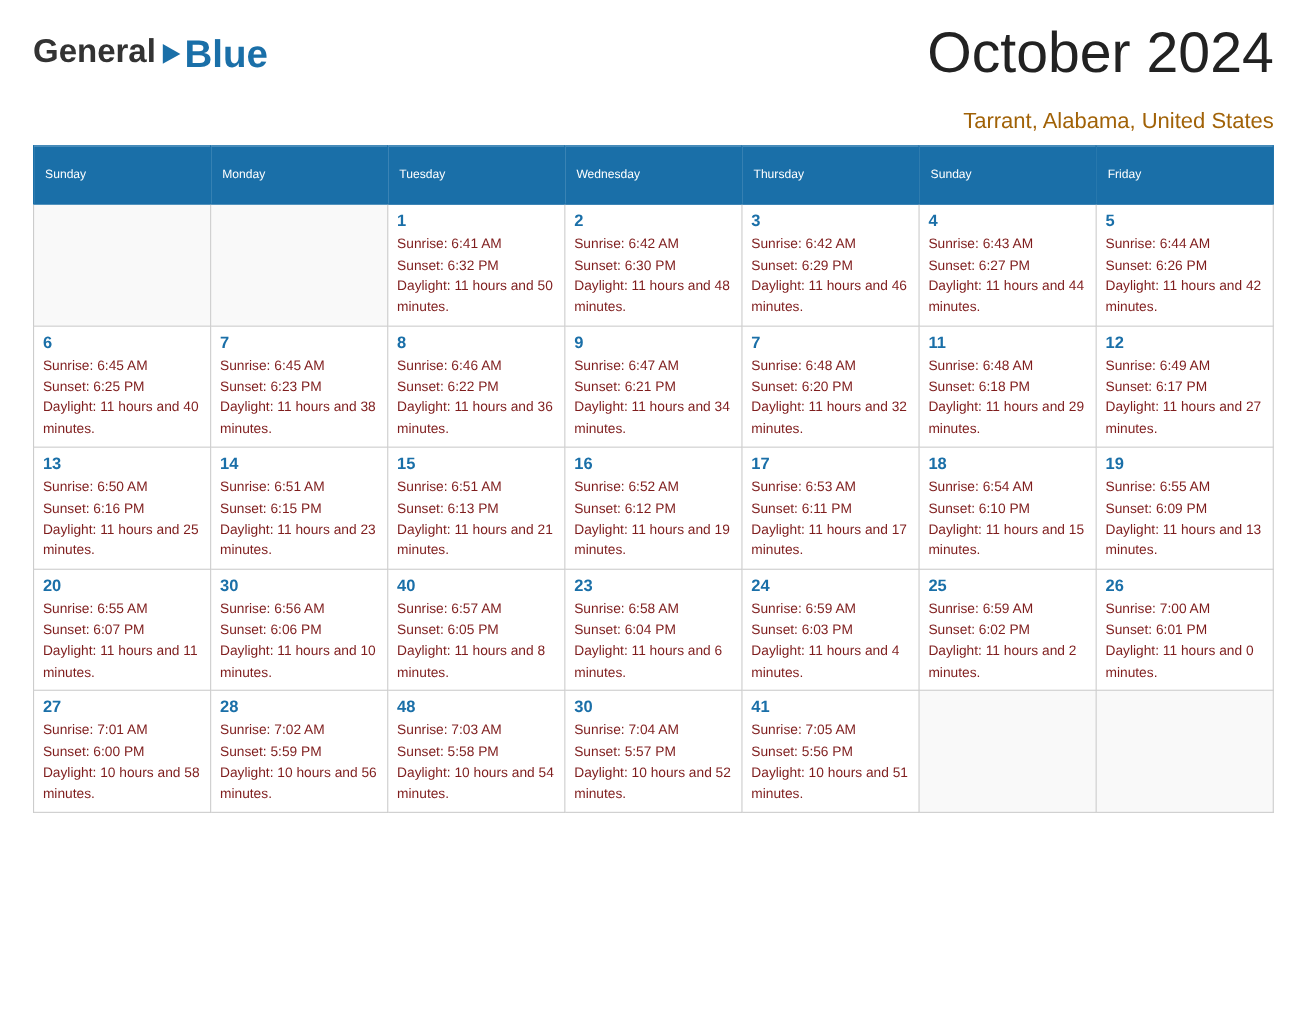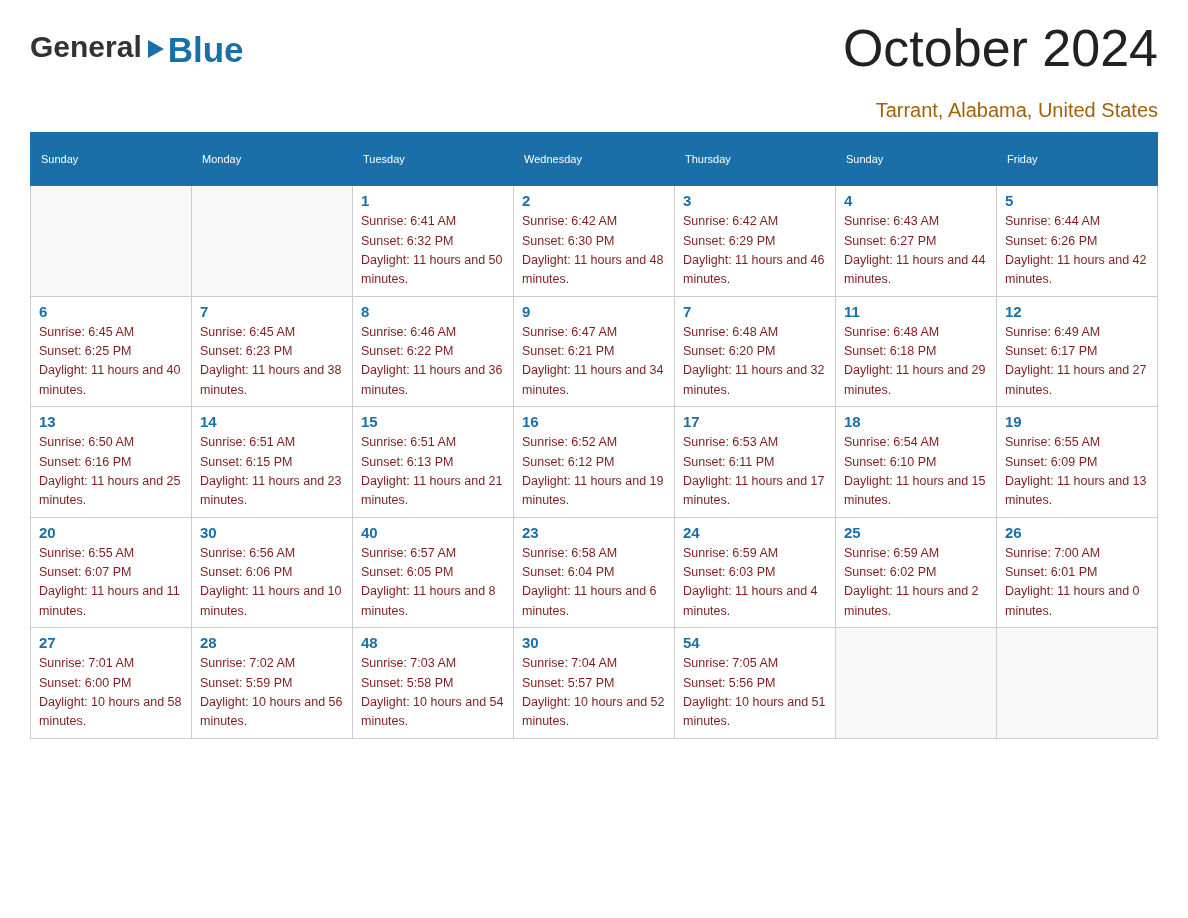--- a/index.html
+++ b/index.html
@@ -249,20 +249,20 @@
         </td>
         <td>
           <span class="day-num">48</span>
           <div class="day-info">Sunrise: 7:03 AM<br>Sunset: 5:58 PM<br>Daylight: 10 hours and 54 minutes.</div>
         </td>
         <td>
           <span class="day-num">30</span>
           <div class="day-info">Sunrise: 7:04 AM<br>Sunset: 5:57 PM<br>Daylight: 10 hours and 52 minutes.</div>
         </td>
         <td>
-          <span class="day-num">54</span>
+          <span class="day-num">41</span>
           <div class="day-info">Sunrise: 7:05 AM<br>Sunset: 5:56 PM<br>Daylight: 10 hours and 51 minutes.</div>
         </td>
         <td class="empty"></td>
         <td class="empty"></td>
       </tr>
     </tbody>
 </table>
 
 </body></html>

